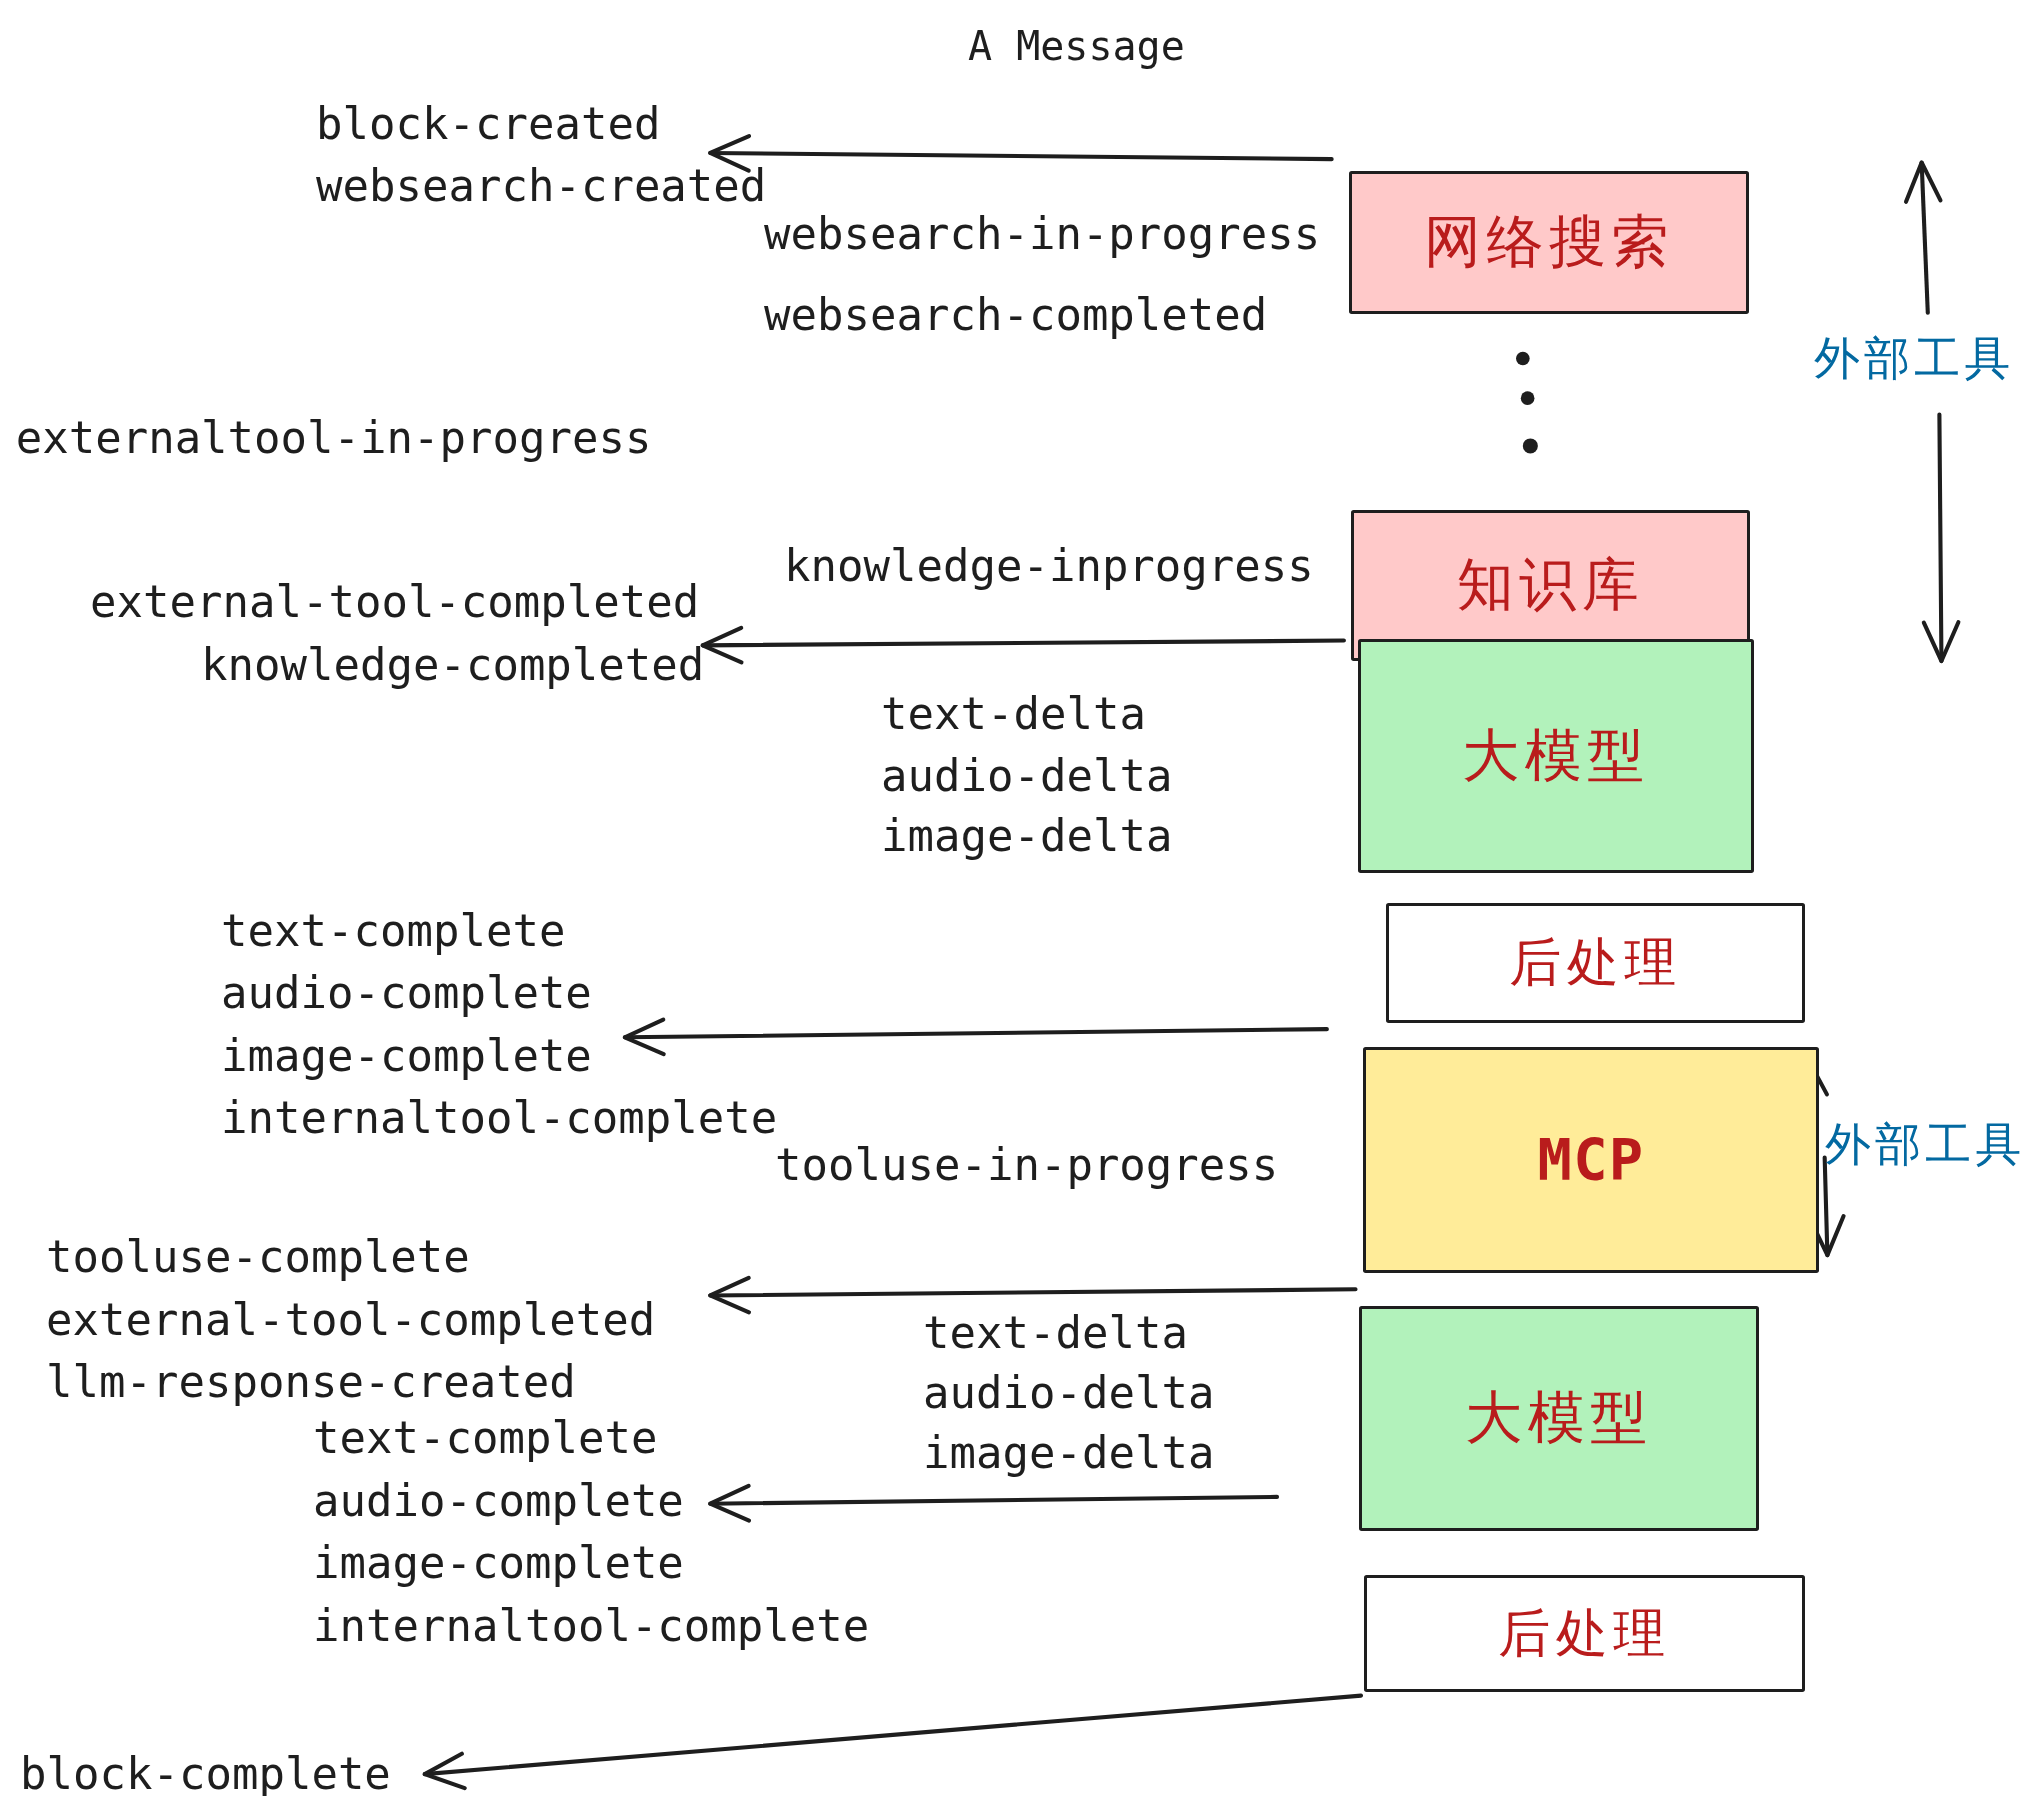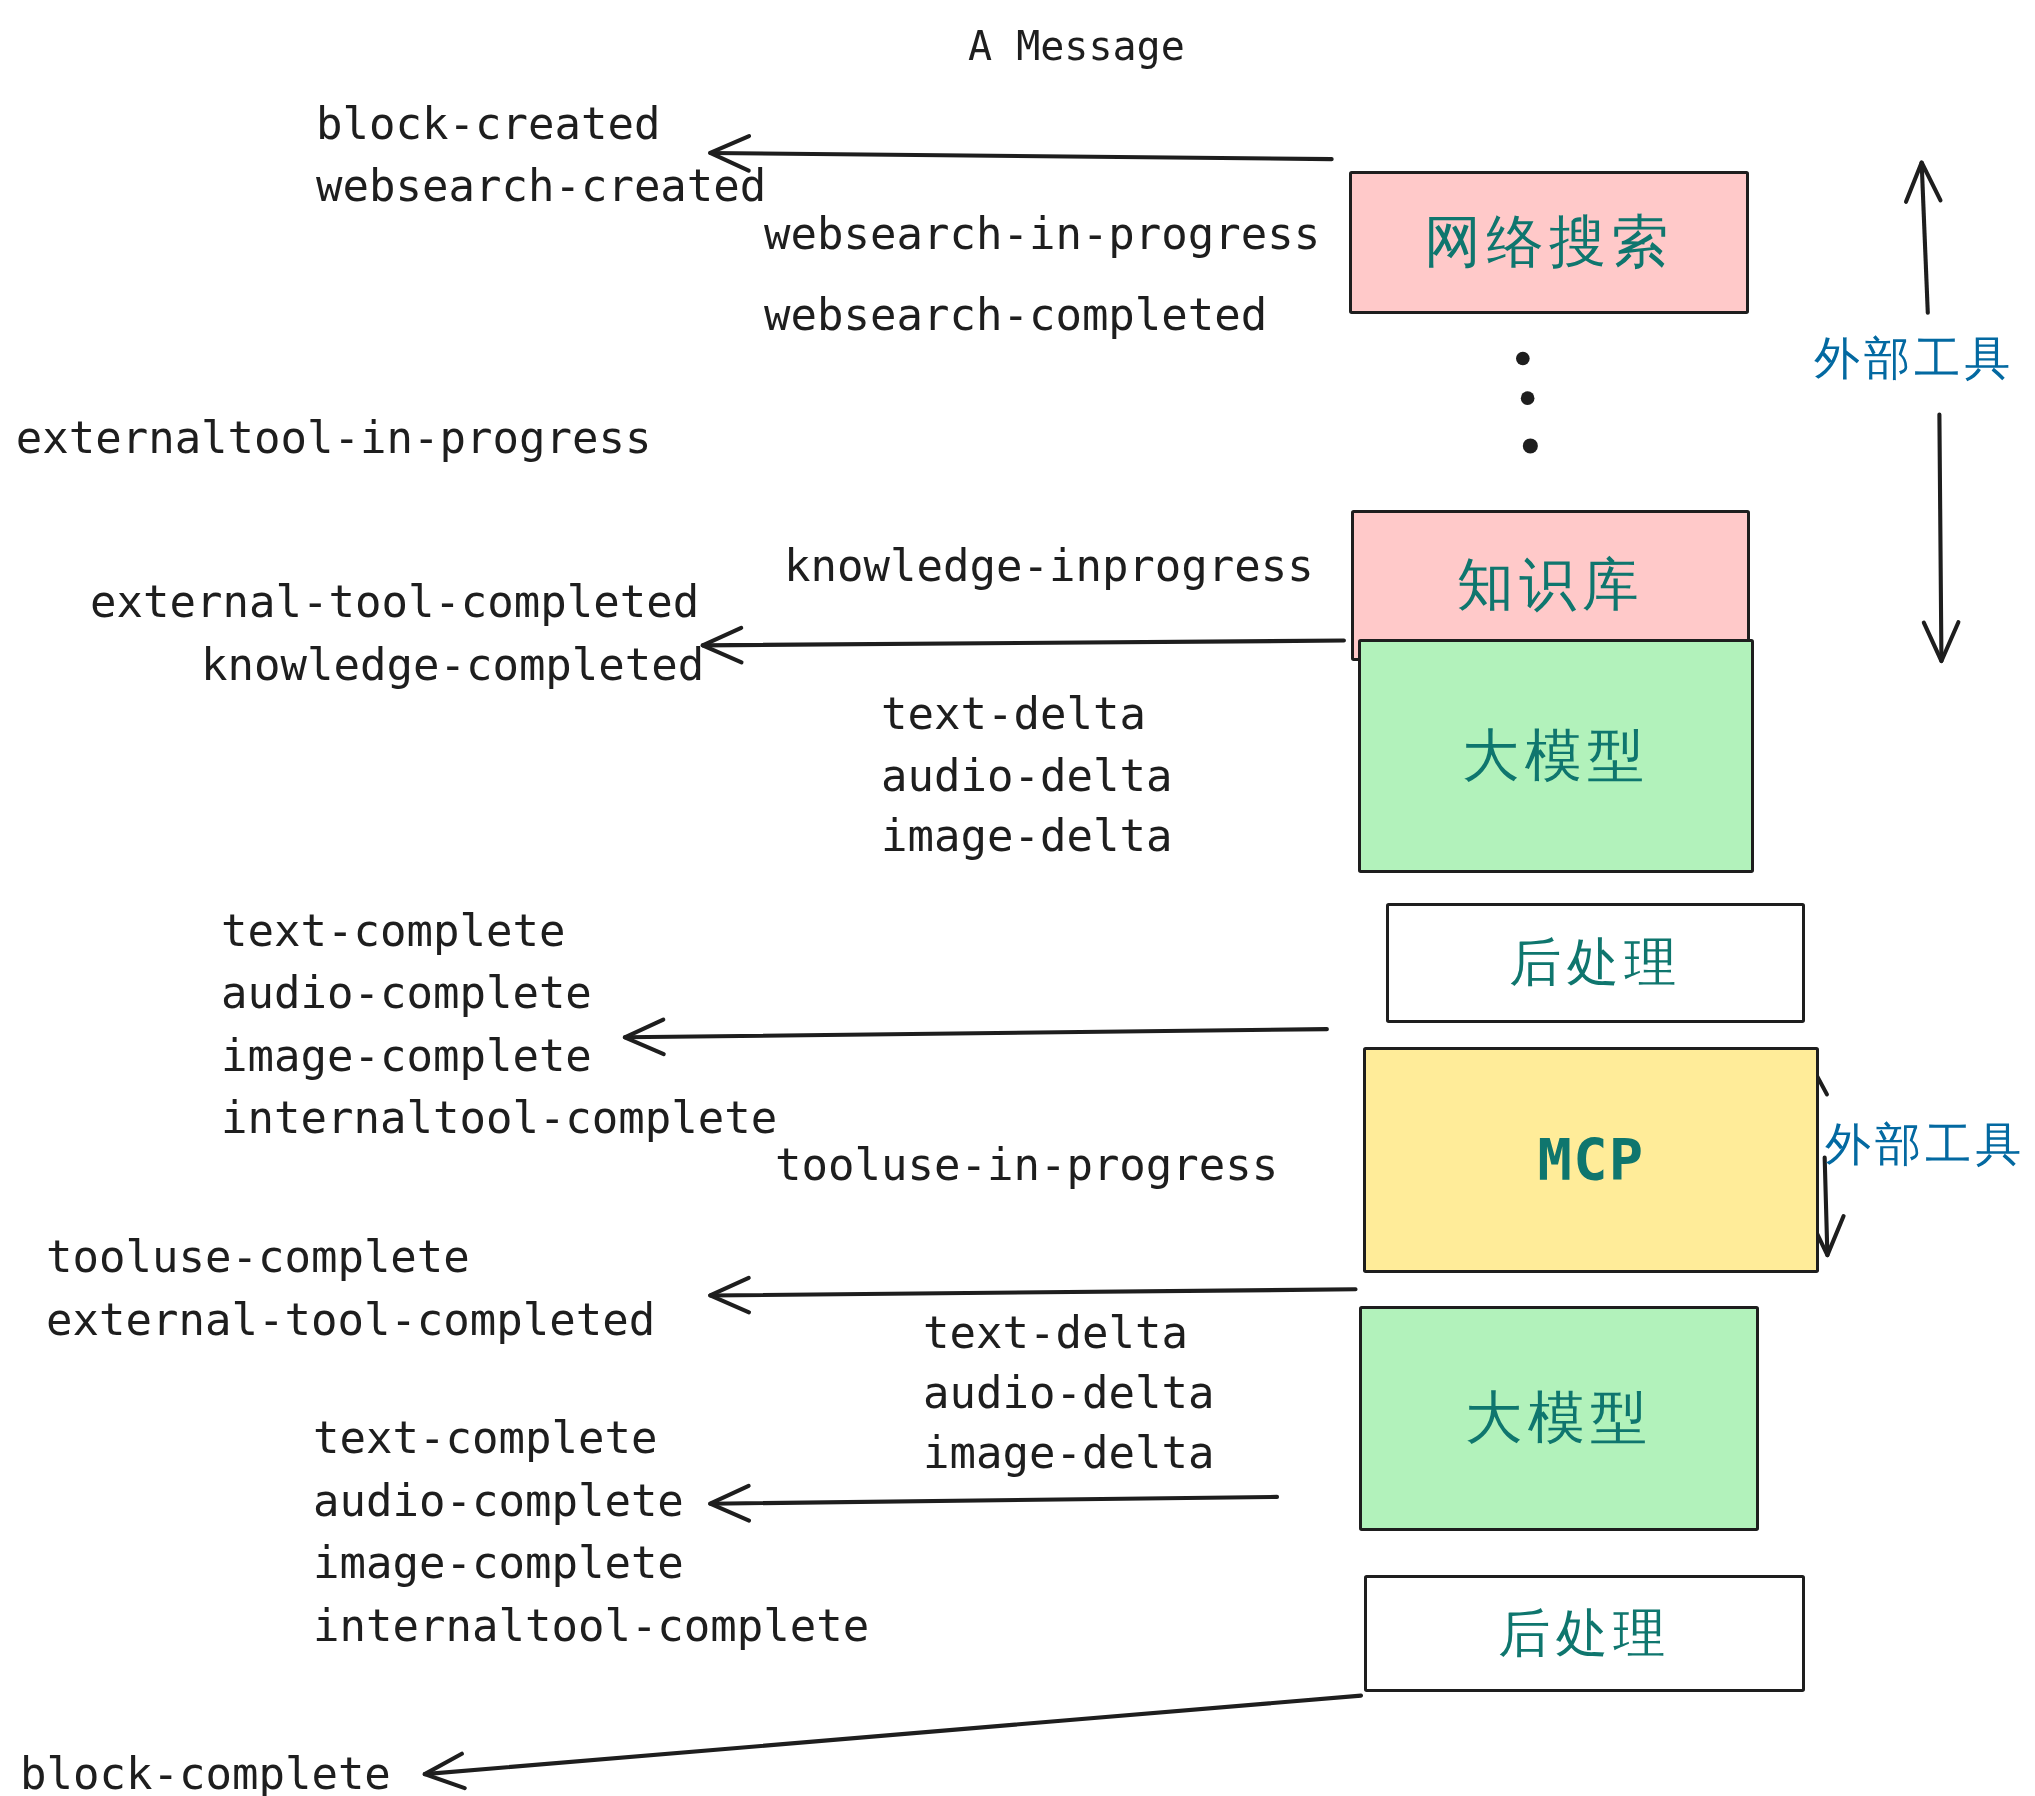--- a/index.html
+++ b/index.html
@@ -33,21 +33,21 @@
     border:3.4px solid #1e1e1e;
     border-radius:2.7px;
     display:flex;align-items:center;justify-content:center;
     box-sizing:border-box;
     background:#ffffff;
   }
   .box-label{
     font-family:"DejaVu Sans","Liberation Sans",sans-serif;
     font-size:57px;
     letter-spacing:5.5px;
-    color:#0f766e;
+    color:#b91c1c;
     white-space:nowrap;
   }
   .box-label.mono{
     font-family:"DejaVu Sans Mono","Liberation Mono",monospace;
     font-weight:bold;
     letter-spacing:1.4px;
   }
   .side-label{
     position:absolute;
     font-size:46px;
@@ -102,20 +102,21 @@
   <div class="evt" style="left:881px;top:686px;">text-delta</div>
   <div class="evt" style="left:881px;top:748px;">audio-delta</div>
   <div class="evt" style="left:881px;top:808px;">image-delta</div>
   <div class="evt" style="left:221px;top:903px;">text-complete</div>
   <div class="evt" style="left:221px;top:965px;">audio-complete</div>
   <div class="evt" style="left:221px;top:1028px;">image-complete</div>
   <div class="evt" style="left:221px;top:1090px;">internaltool-complete</div>
   <div class="evt" style="left:775px;top:1137px;">tooluse-in-progress</div>
   <div class="evt" style="left:46px;top:1229px;">tooluse-complete</div>
   <div class="evt" style="left:46px;top:1292px;">external-tool-completed</div>
+  <div class="evt" style="left:46px;top:1354px;">llm-response-created</div>
   <div class="evt" style="left:923px;top:1305px;">text-delta</div>
   <div class="evt" style="left:923px;top:1365px;">audio-delta</div>
   <div class="evt" style="left:923px;top:1425px;">image-delta</div>
   <div class="evt" style="left:313px;top:1410px;">text-complete</div>
   <div class="evt" style="left:313px;top:1473px;">audio-complete</div>
   <div class="evt" style="left:313px;top:1535px;">image-complete</div>
   <div class="evt" style="left:313px;top:1598px;">internaltool-complete</div>
   <div class="evt" style="left:20px;top:1746px;">block-complete</div>
 
   <div class="box" style="left: 1349px; top: 171px; width: 400px; height: 143px; background: rgb(255, 201, 201);">

